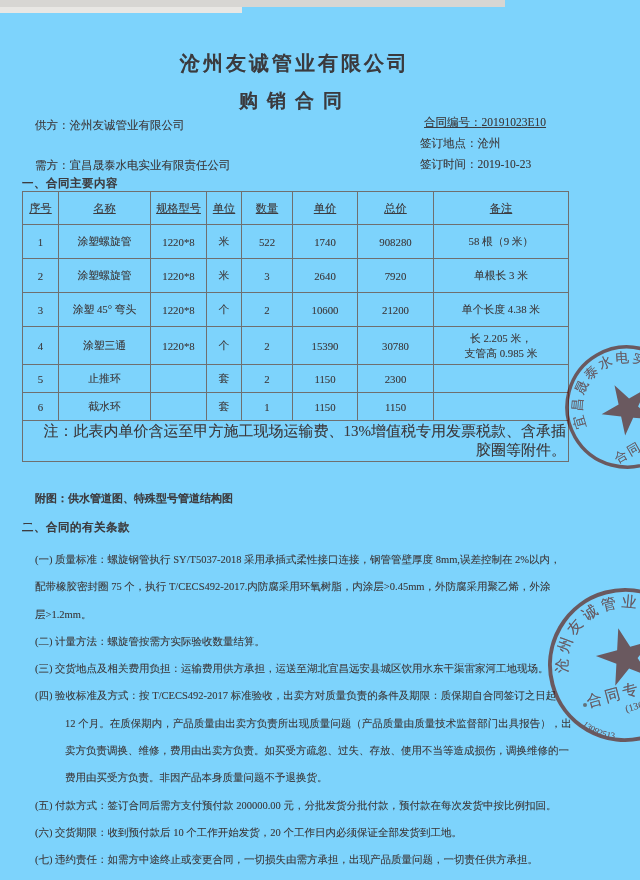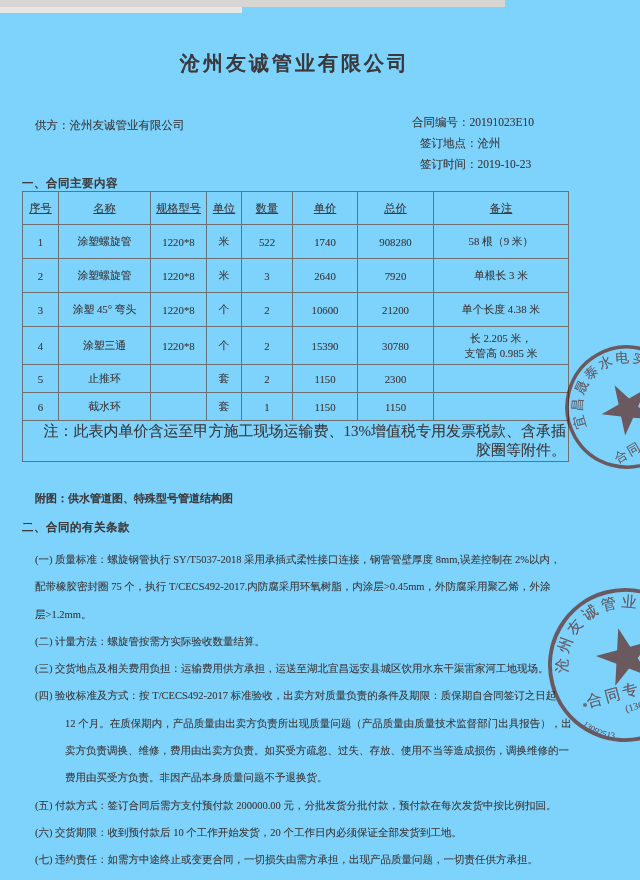--- a/index.html
+++ b/index.html
@@ -35,26 +35,30 @@
 </style>
 </head>
 <body>
 
 <div class="paper">
 
   <div class="abs scan-strip1"></div>
   <div class="abs scan-strip2"></div>
 
   <div class="abs page-title">沧州友诚管业有限公司</div>
+  <div class="abs page-subtitle">购销合同</div>
 
   <div class="abs hline" style="left:35px;top:118px;">
     <span>供方：</span><span>沧州友诚管业有限公司</span>
   </div>
-
-  <div class="abs hline" style="left:412px;top:115px;">
+  <div class="abs hline" style="left:35px;top:158px;">
+    <span>需方：</span><span>宜昌晟泰水电实业有限责任公司</span>
+  </div>
+
+  <div class="abs hline" style="left:424px;top:115px;text-decoration:underline;">
     <span>合同编号：</span><span>20191023E10</span>
   </div>
   <div class="abs hline" style="left:420px;top:136px;">
     <span>签订地点：</span><span>沧州</span>
   </div>
   <div class="abs hline" style="left:420px;top:157px;">
     <span>签订时间：</span><span>2019-10-23</span>
   </div>
 
   <div class="abs sec-heading" style="left:22px;top:176px;">一、合同主要内容</div>

